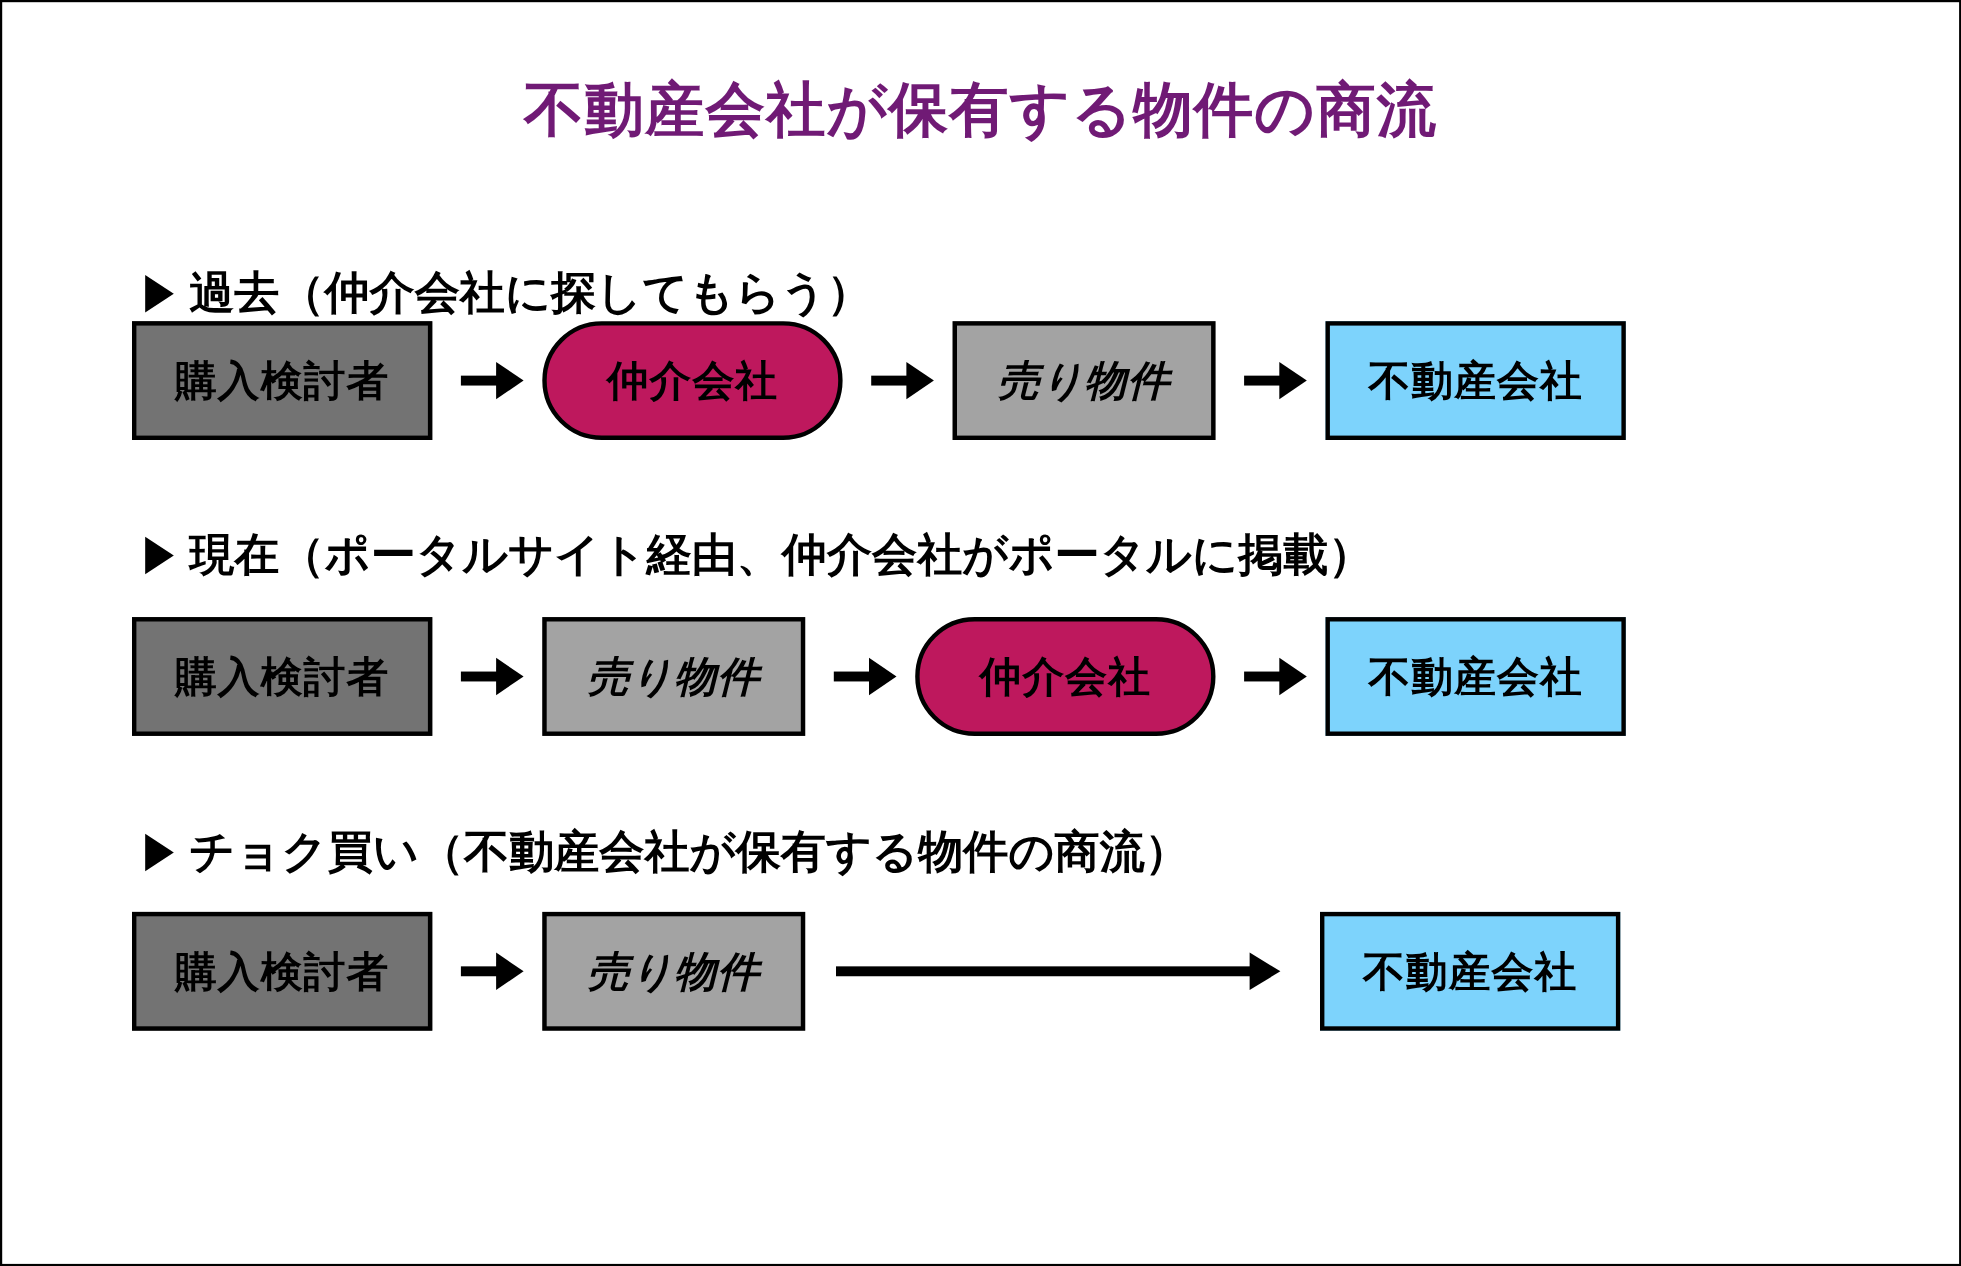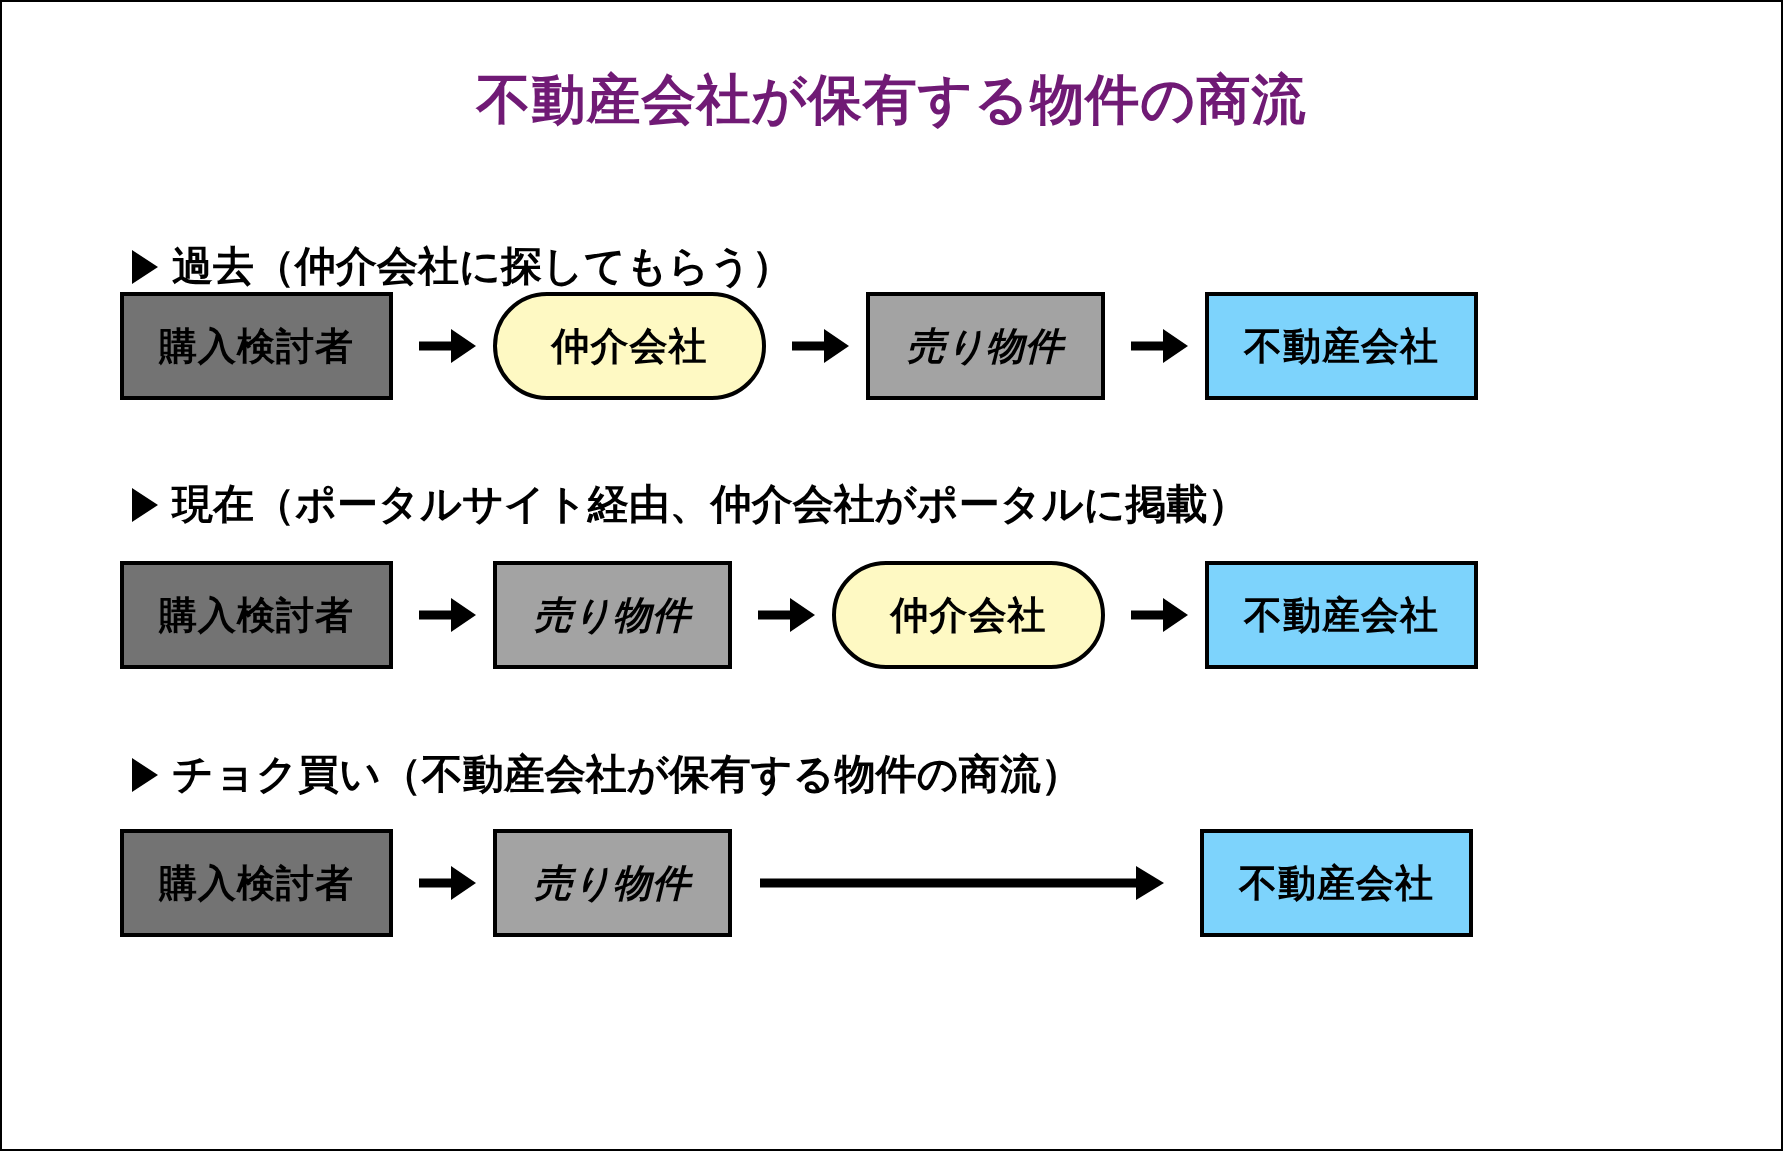--- a/index.html
+++ b/index.html
@@ -71,21 +71,21 @@
     align-items: center;
     justify-content: center;
     font-size: 38px;
     font-weight: 700;
     color: #000000;
     height: 108px;
     white-space: nowrap;
     letter-spacing: 1px;
   }
   .node.gray   { background: #737373; width: 273px; }
-  .node.green  { background: #fef9c3; width: 273px; border-radius: 54px; }
+  .node.green  { background: #be185d; width: 273px; border-radius: 54px; }
   .node.cyan   { background: #a3a3a3; width: 239px; font-style: italic; }
   .node.orange { background: #7dd3fc; width: 273px; }
 
   
   .arrow-short {
     flex: 0 0 auto;
     width: 100px;
     display: flex;
     align-items: center;
     justify-content: center;

